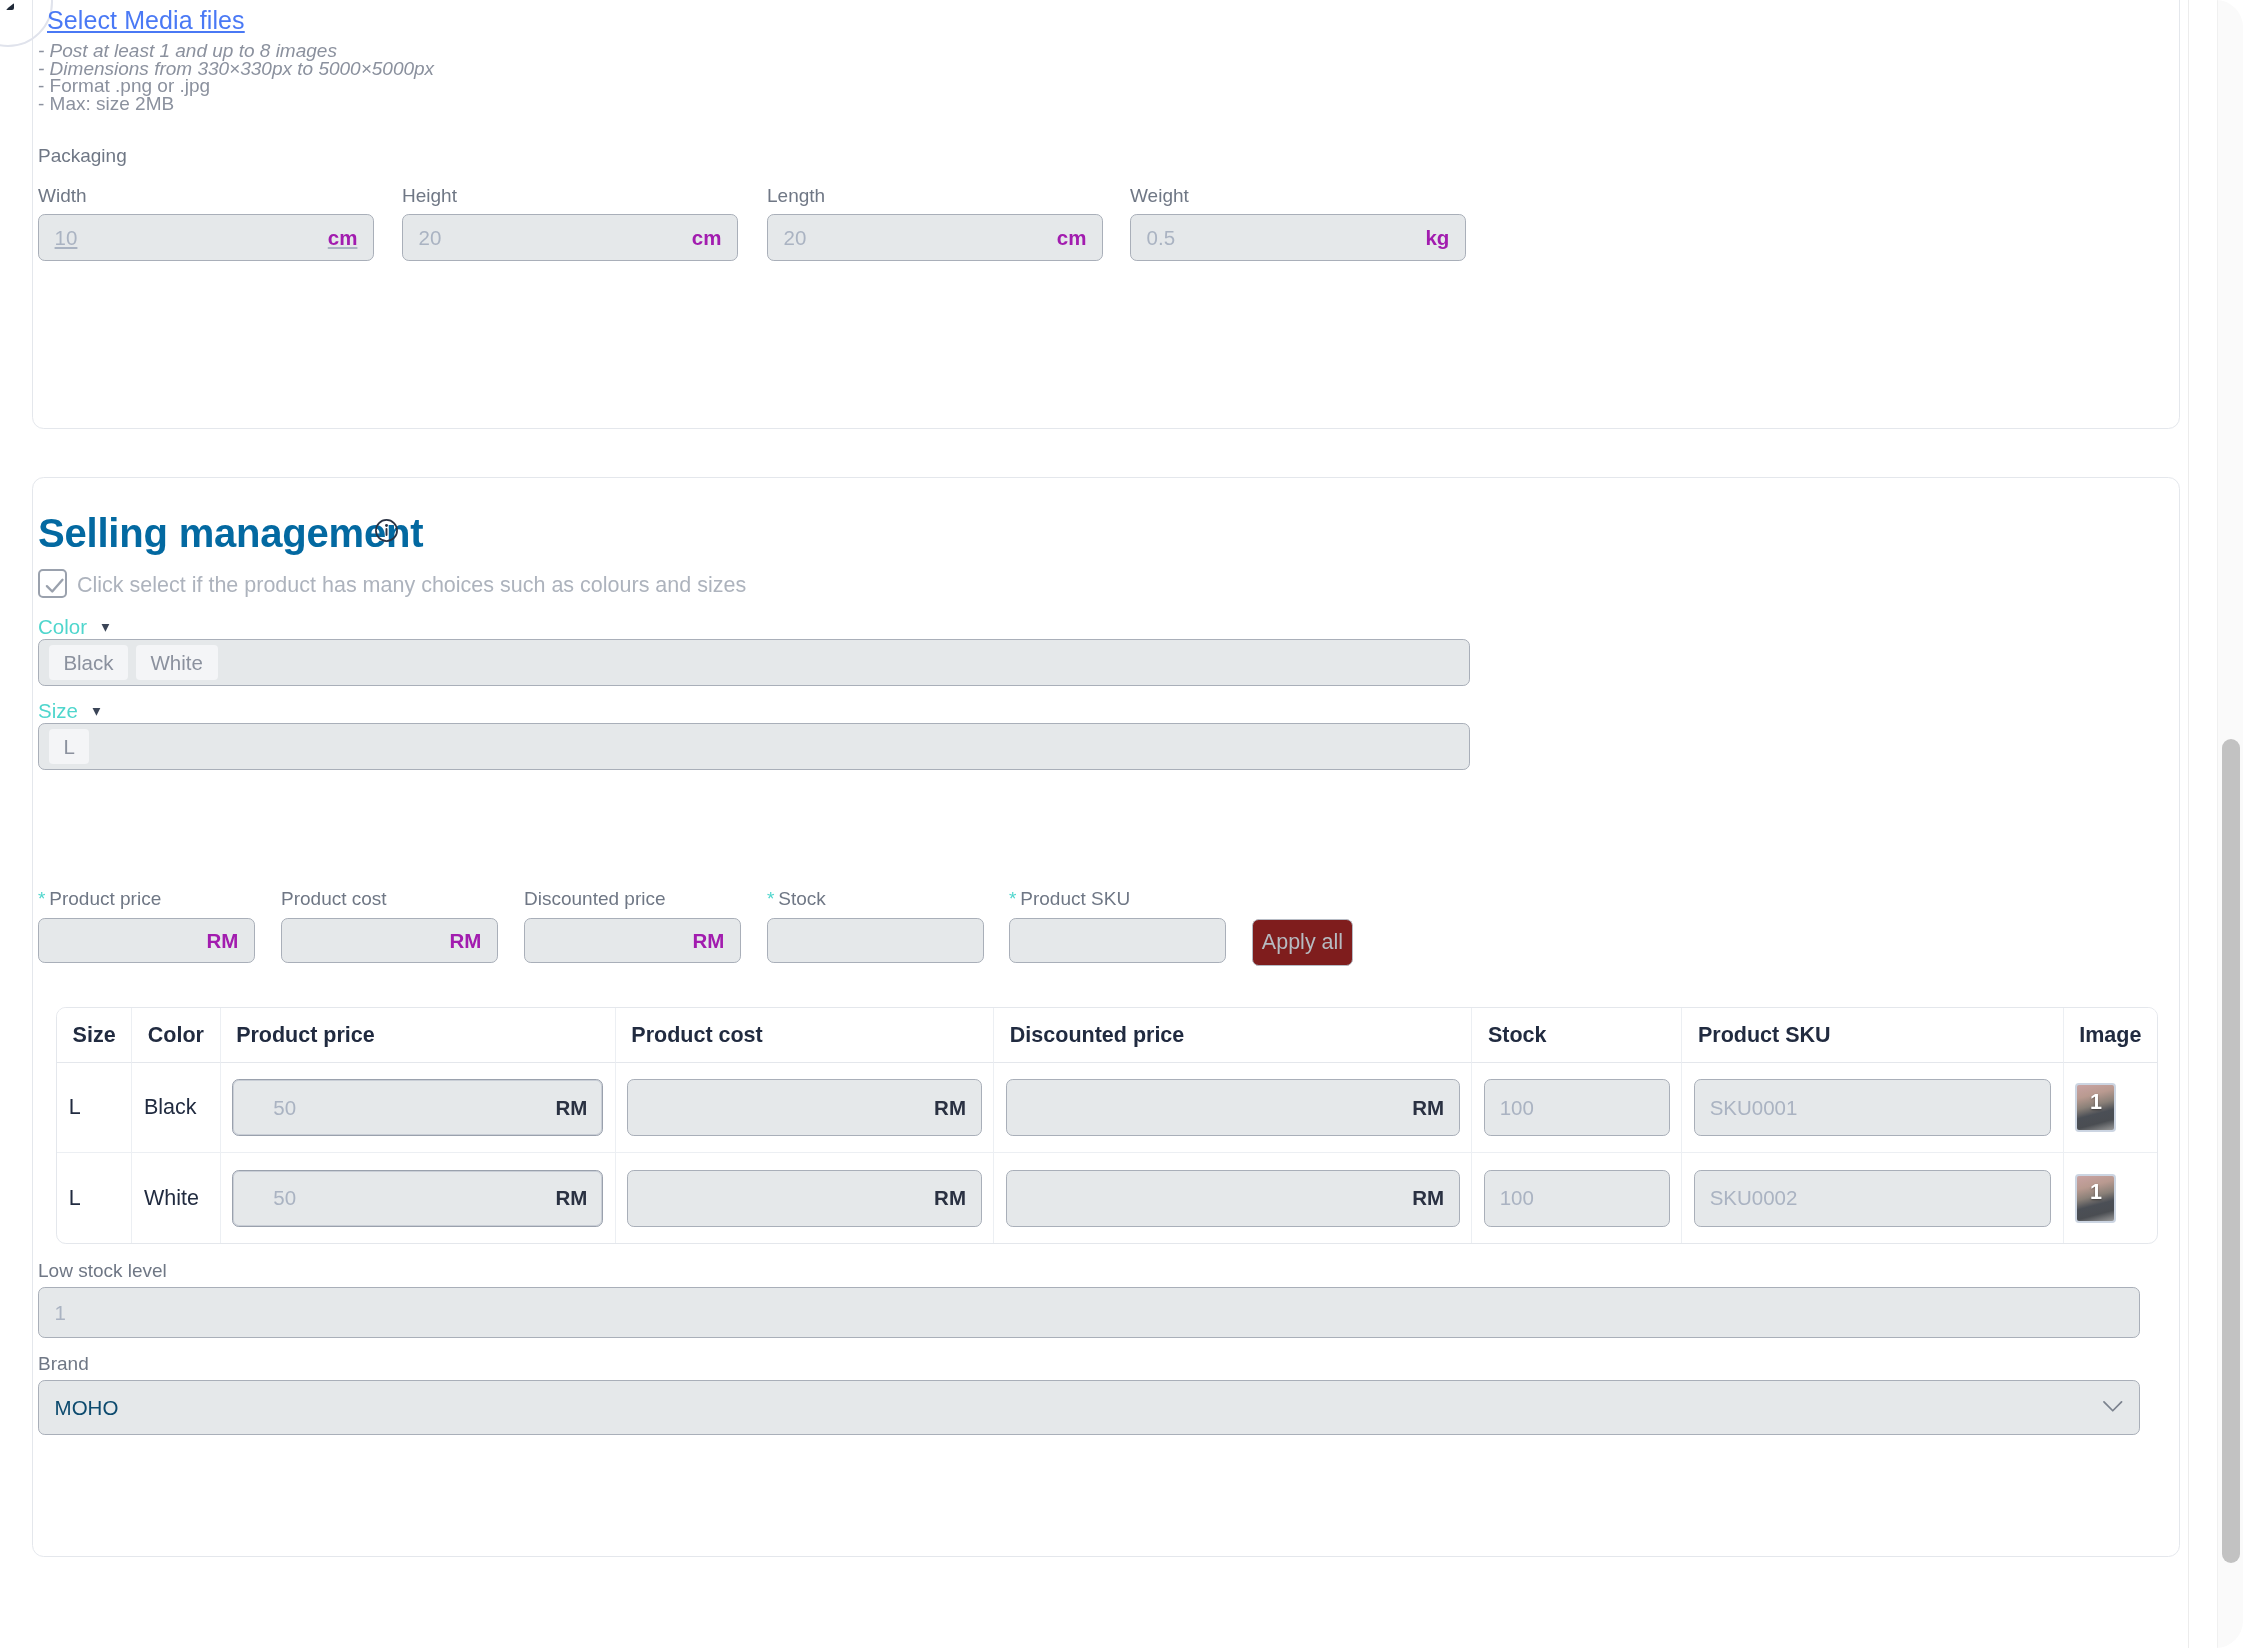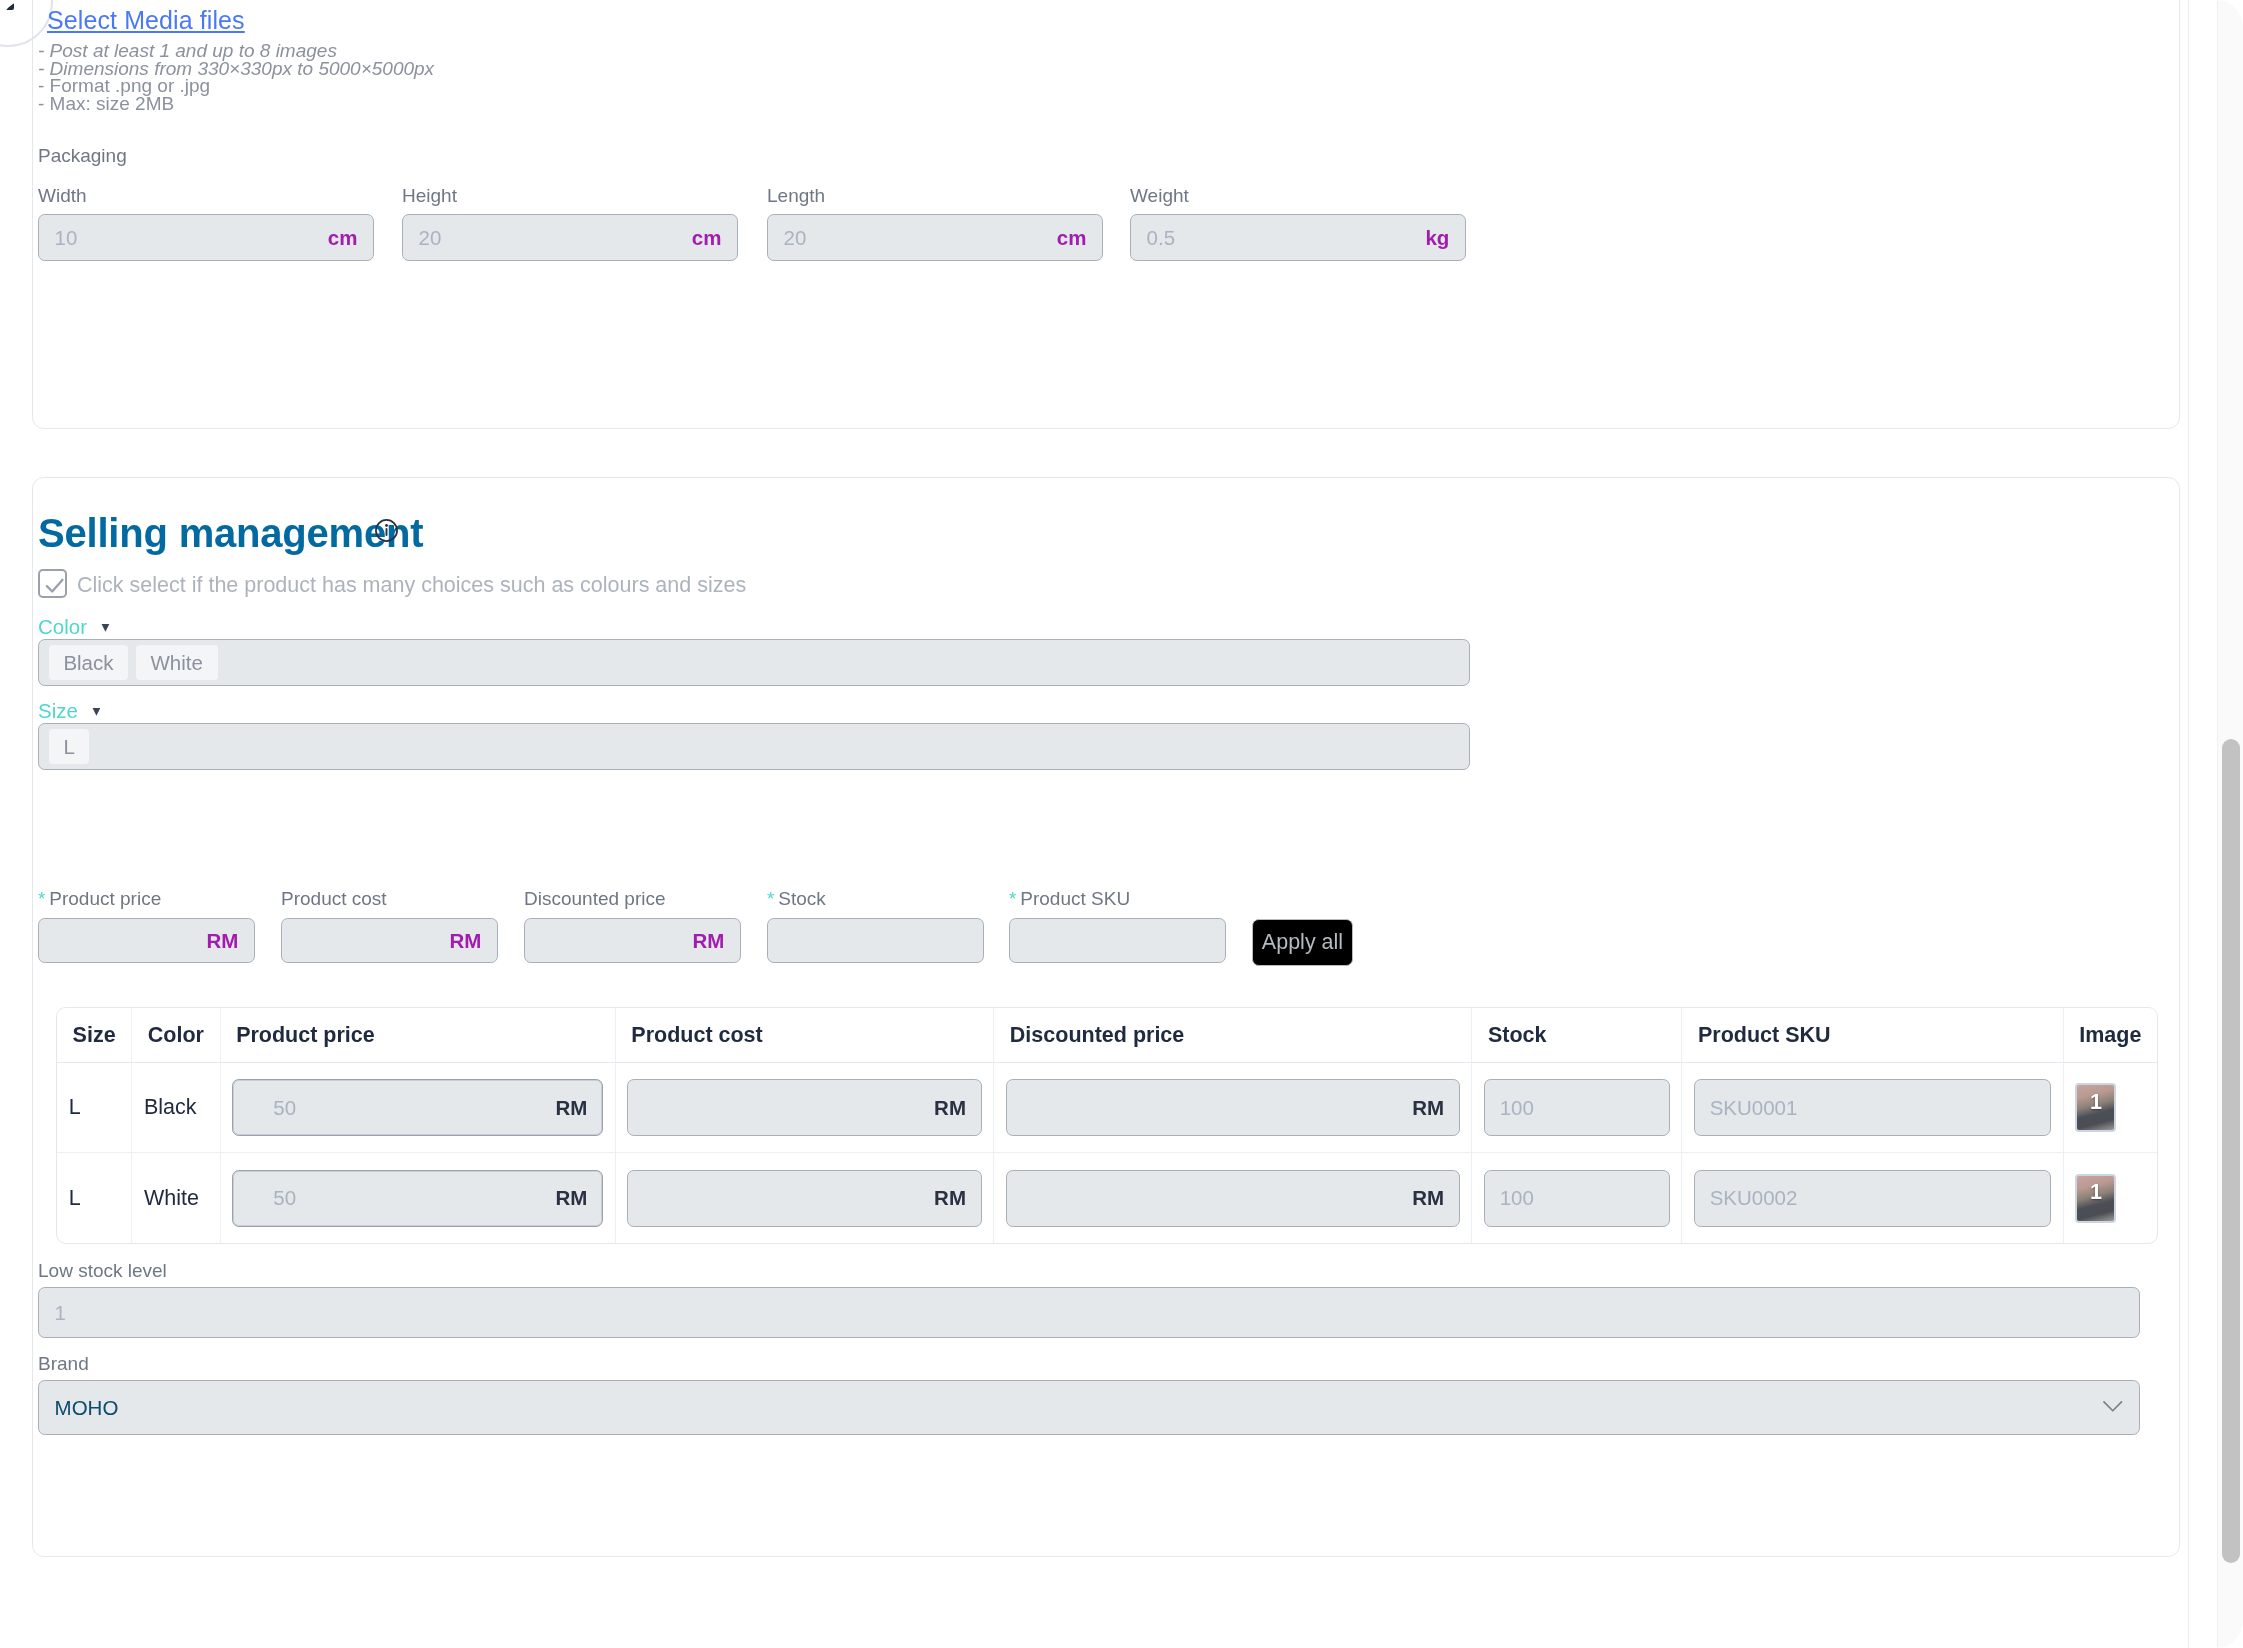--- a/index.html
+++ b/index.html
@@ -181,21 +181,21 @@
   .info-icon {
     position: absolute;
     width: 25px;
     height: 25px;
   }
 
   
   .btn {
     position: absolute;
     box-sizing: border-box;
-    background: #000000;
+    background: #7f1d1d;
     border: 1px solid #b6bbc4;
     border-radius: 6.8px;
     color: #b6bbc1;
     font-size: 21.5px;
     display: flex;
     align-items: center;
     justify-content: center;
   }
 
   
@@ -323,21 +323,21 @@
   <a class="link" style="left:47px; top:5.9px;" href="#">Select Media files</a>
 
   <div class="hint" style="left:38px; top:40px;font-style:italic;">-  Post at least 1 and up to 8 images</div>
   <div class="hint" style="left:38px; top:58px;font-style:italic;">-  Dimensions from 330×330px to 5000×5000px</div>
   <div class="hint" style="left:38px; top:75px;">-  Format .png or .jpg</div>
   <div class="hint" style="left:38px; top:93px;">-  Max: size 2MB</div>
 
   <div class="field-label" style="left:38px; top:145px;">Packaging</div>
 
   <div class="field-label" style="left:38px; top:185px;">Width</div>
-  <div class="inp" style="left:38px; top:214px; width:336px; height:47px;">
+  <div class="inp" style="left:38px; top:214px; width:336px; height:47px;text-decoration:underline;">
     <span class="ph">10</span>
     <span class="suffix">cm</span>
   </div>
 
   <div class="field-label" style="left:402px; top:185px;">Height</div>
   <div class="inp" style="left:402px; top:214px; width:336px; height:47px;">
     <span class="ph">20</span>
     <span class="suffix">cm</span>
   </div>
 

